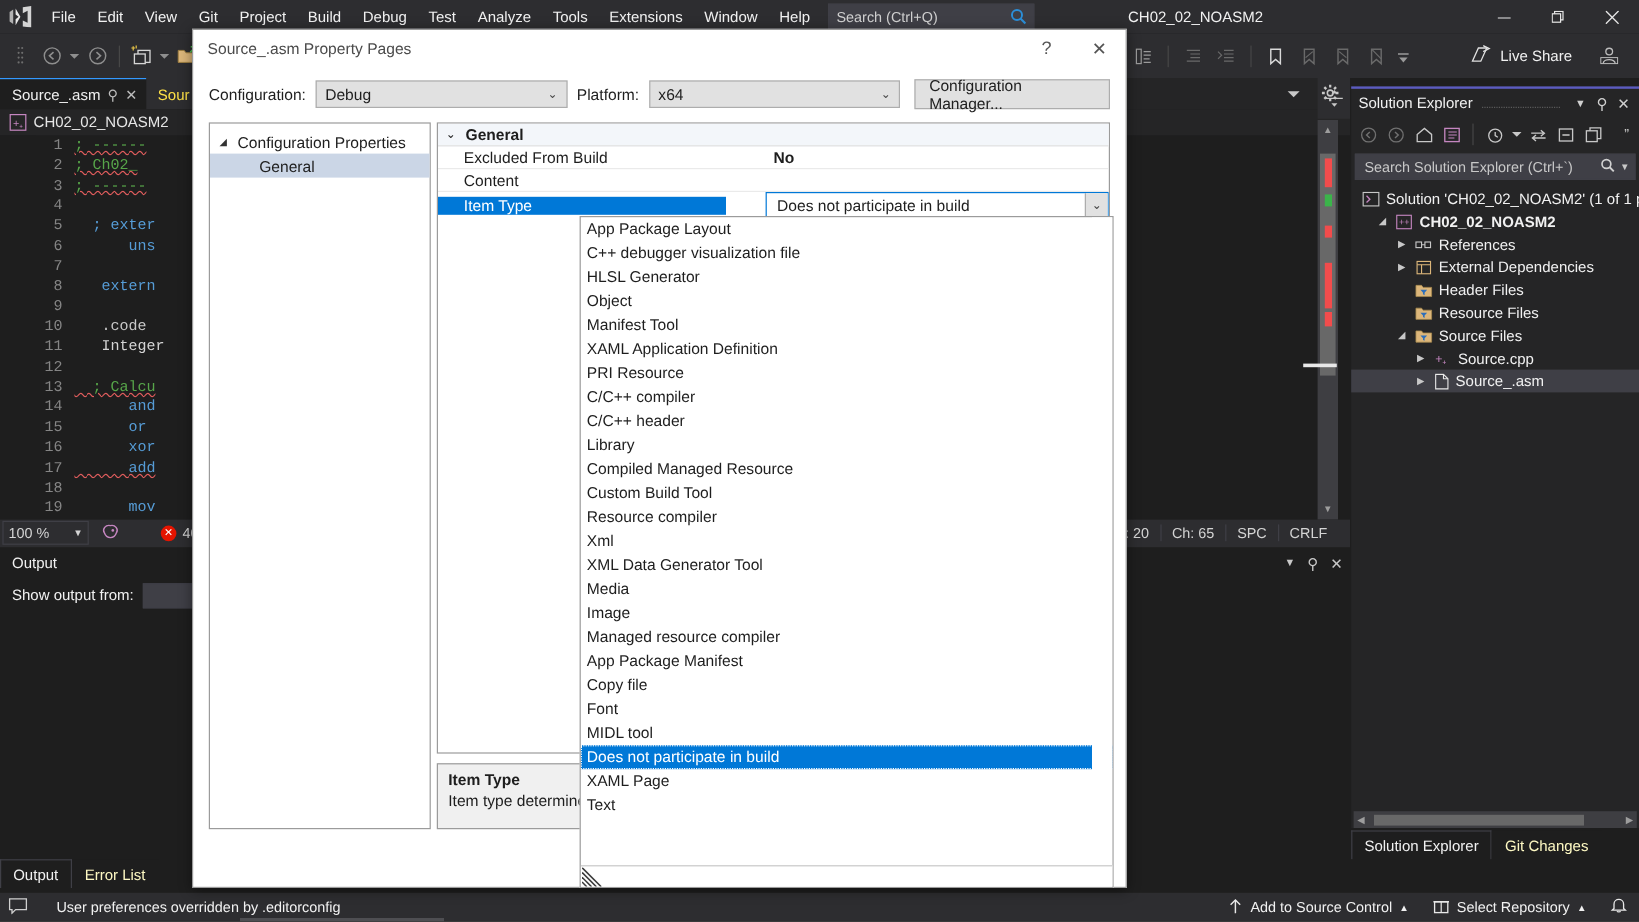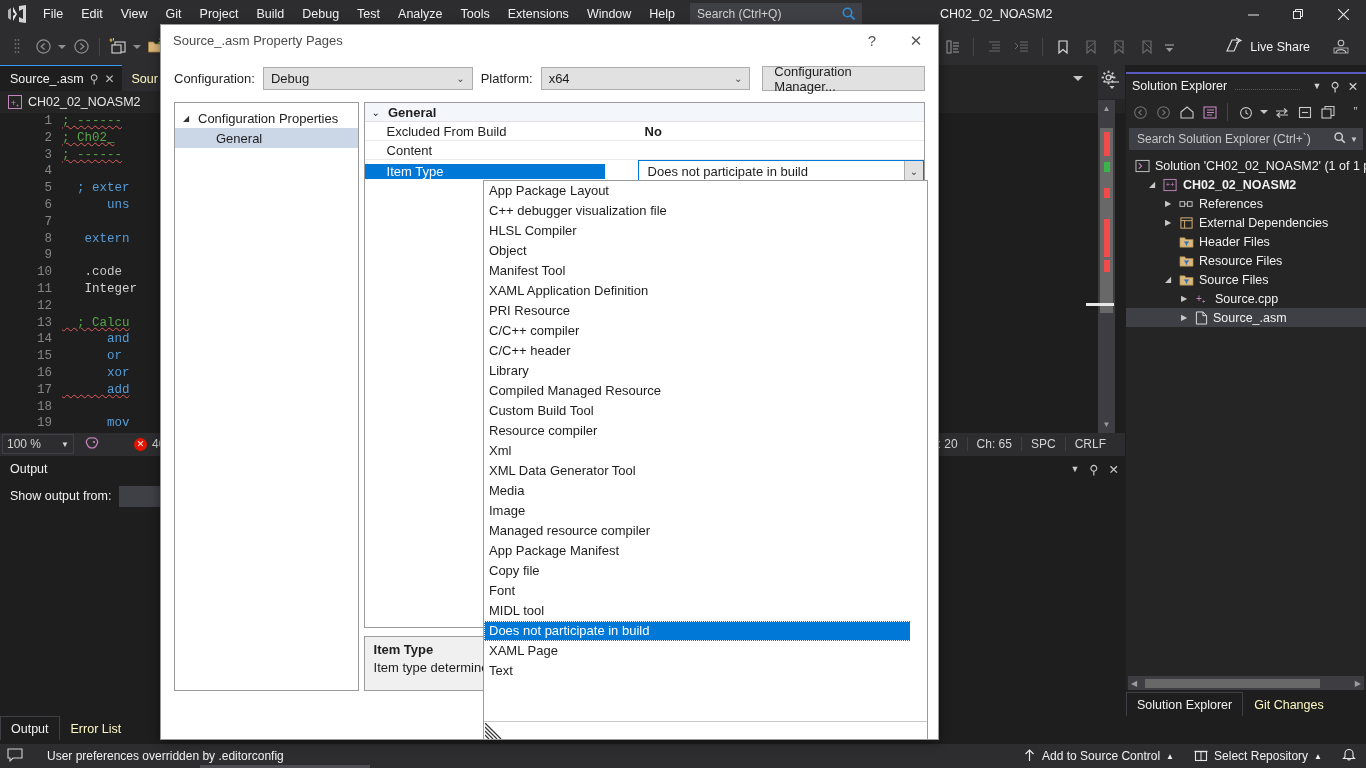--- a/index.html
+++ b/index.html
@@ -70,21 +70,21 @@
   
   .doc-tabs {
     position: absolute; left: 0; top: 65px; width: 1125px; height: 26px;
     background: #252526; display: flex; align-items: flex-end;
   }
   .doc-tab {
     height: 26px; display: flex; align-items: center; gap: 6px;
     padding: 0 7px 0 10px; font-size: 12.5px; color: #f1f1f1;
     background: #1e1e1e; border-top: 1px solid #3399ff;
   }
-  .doc-tab.inactive { background: #2d2d30; color: #fef9c3; border-top: 1px solid transparent; }
+  .doc-tab.inactive { background: #2d2d30; color: #fde047; border-top: 1px solid transparent; }
   .tab-pin, .tab-x { color: #bdbdbd; font-size: 12px; }
 
   .editor-bread {
     position: absolute; left: 0; top: 91px; width: 1125px; height: 22px;
     background: #252526; display: flex; align-items: center; padding-left: 8px;
     gap: 6px; font-size: 12.5px; color: #e6e6e6;
   }
   .proj-icon {
     width: 14px; height: 14px; border: 1px solid #c586c0; color: #c586c0;
     font-size: 9px; display: flex; align-items: center; justify-content: center;
@@ -966,21 +966,21 @@
             <div>Item type determines</div>
           </div>
         </div>
       </div>
     </div>
 
     <div class="dd-list">
       <div id="dd-items">
           <div class="dd-item">App Package Layout</div>
           <div class="dd-item">C++ debugger visualization file</div>
-          <div class="dd-item">HLSL Compiler</div>
+          <div class="dd-item">HLSL Generator</div>
           <div class="dd-item">Object</div>
           <div class="dd-item">Manifest Tool</div>
           <div class="dd-item">XAML Application Definition</div>
           <div class="dd-item">PRI Resource</div>
           <div class="dd-item">C/C++ compiler</div>
           <div class="dd-item">C/C++ header</div>
           <div class="dd-item">Library</div>
           <div class="dd-item">Compiled Managed Resource</div>
           <div class="dd-item">Custom Build Tool</div>
           <div class="dd-item">Resource compiler</div>

